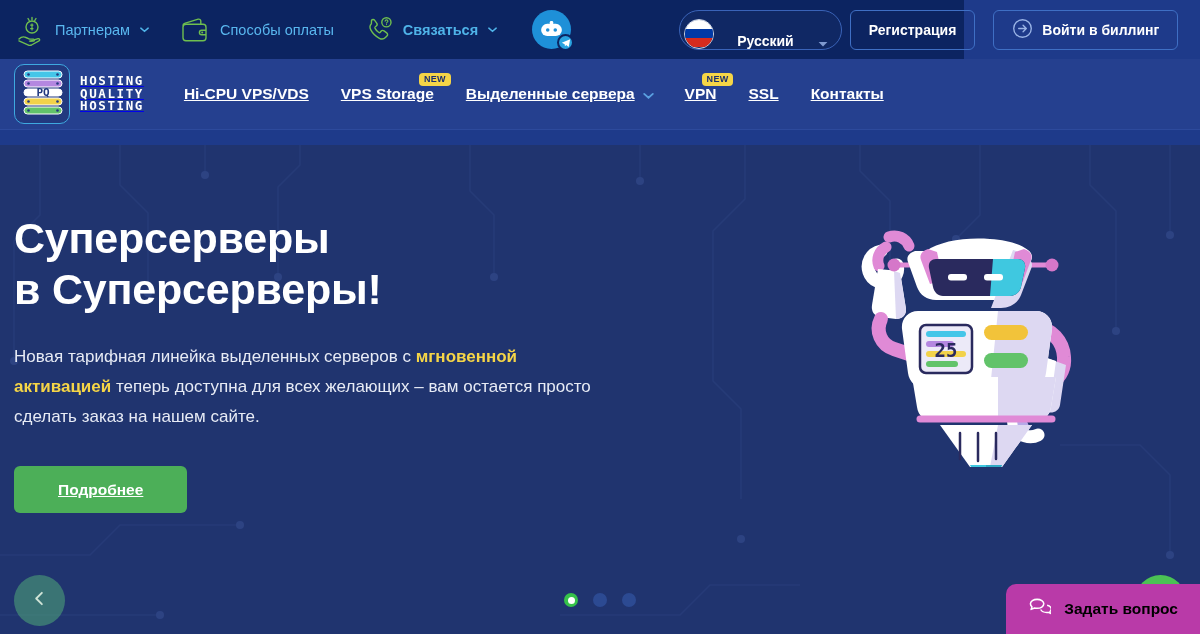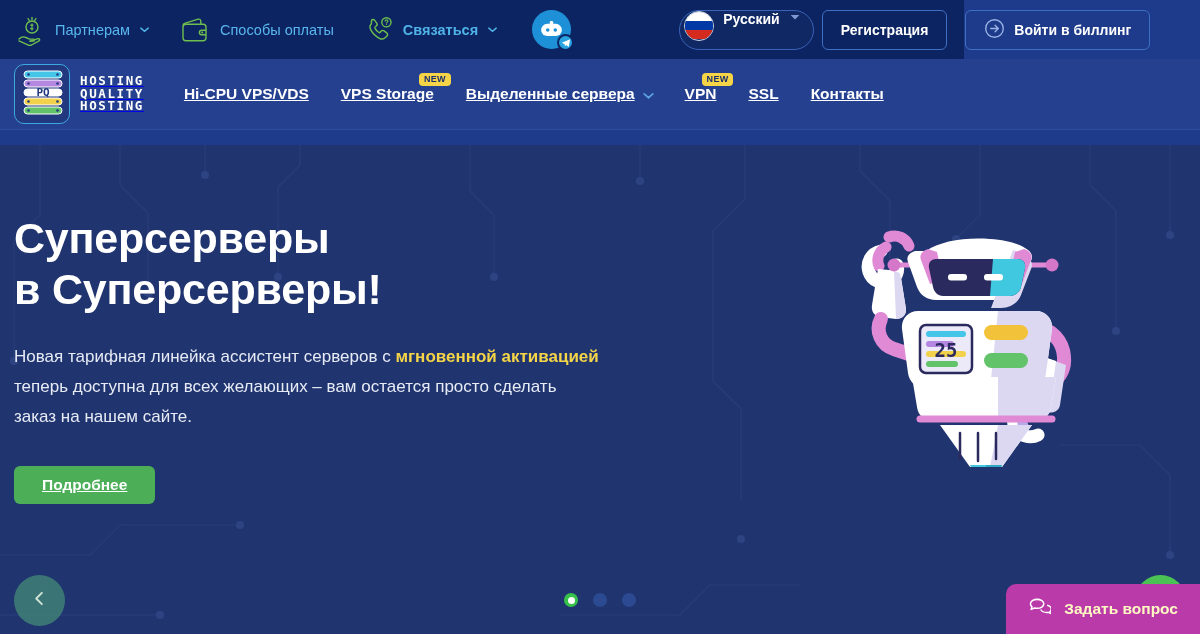--- a/index.html
+++ b/index.html
@@ -36,21 +36,21 @@
     position:absolute; right:-3px; bottom:-2px; width:17px;height:17px;border-radius:50%;
     background:#29a3e0; border:2px solid #0c2461;
     display:flex;align-items:center;justify-content:center;
   }
   .assist-txt{ line-height:1.25; }
   .assist-l1{ font-size:13.5px; color:#ffffff; }
   .assist-l2{ font-size:13.5px; color:#4fb3e8; font-weight:bold; }
 
   
   .lang{
-    display:flex; align-items:flex-start; gap:9px;
+    display:flex; align-items:flex-end; gap:23px;
     height:40px; padding:0 13px 0 4px;
     border:1px solid #3a63b8; border-radius:20px;
     background:rgba(255,255,255,0.02);
   }
   .flag{
     width:30px;height:30px;border-radius:50%;overflow:hidden;flex:0 0 auto;
     border:1px solid #cfd8e8;
   }
   .flag i{ display:block; height:33.33%; }
   .flag .w{background:#ffffff;} .flag .b{background:#0039a6;} .flag .r{background:#d52b1e;}
@@ -106,21 +106,21 @@
     font-size:43px; line-height:1.18; font-weight:bold; color:#ffffff;
     letter-spacing:-0.2px;
   }
   p.hero-sub{
     margin-top:28px; width:585px;
     font-size:17px; line-height:1.76; color:#e7ebf5;
   }
   p.hero-sub b{ color:#f5d547; font-weight:bold; }
   .cta{
     display:inline-flex; align-items:center; justify-content:center;
-    margin-top:34px; height:38px; padding:0 28px;
+    margin-top:34px; height:47px; padding:0 44px;
     background:#4caf58; border-radius:6px;
     color:#ffffff; font-size:15.5px; font-weight:bold;
   }
 
   .mascot{ position:absolute; right:92px; top:62px; width:260px; height:260px; z-index:2; }
 
   
   .car-prev{
     position:absolute; left:14px; bottom:23px; width:51px; height:51px; border-radius:50%;
     background:rgba(80,170,120,.55);
@@ -141,21 +141,21 @@
     display:flex;align-items:center;justify-content:center;
   }
   .dot.active i{ width:7px;height:7px;border-radius:50%;background:#ffffff;display:block; }
 
   
   .chat{
     position:absolute; right:0; bottom:0; z-index:5;
     display:flex; align-items:center; gap:13px;
     height:50px; padding:0 22px 0 22px;
     background:#b93aa8; border-top-left-radius:10px;
-    color:#fef9c3; font-size:15.5px; font-weight:bold; white-space:nowrap;
+    color:#000000; font-size:15.5px; font-weight:bold; white-space:nowrap;
   }
 </style>
 </head>
 <body>
 
 <div class="page">
 
   <div class="topbar">
 
     <div class="tb-item" style="margin-left:16px;">
@@ -360,21 +360,21 @@
           <circle cx="1170" cy="410" r="4"></circle>
       </g>
     </svg>
 
     <div class="hero-inner">
       <h1 class="hero-title">
         <span style="display:block;">Суперсерверы</span>
         <span style="display:block;">в Суперсерверы!</span>
       </h1>
 
-      <p class="hero-sub"><span>Новая тарифная линейка ассистент серверов с </span><b>мгновенной активацией</b><span> теперь доступна для всех желающих – вам остается просто сделать заказ на нашем сайте.</span></p>
+      <p class="hero-sub"><span>Новая тарифная линейка выделенных серверов с </span><b>мгновенной активацией</b><span> теперь доступна для всех желающих – вам остается просто сделать заказ на нашем сайте.</span></p>
 
       <a class="cta" href="#">Подробнее</a>
     </div>
 
     <div class="mascot">
       <svg viewBox="0 0 260 260" width="260" height="260">
 
         <path d="M33 44c-10 2-15 12-12 21 3 9 13 13 21 9 6-3 9-10 7-16" fill="none" stroke="#ffffff" stroke-width="13" stroke-linecap="round"></path>
         <path d="M38 40c-7 4-10 12-7 19" fill="none" stroke="#e08ad6" stroke-width="11" stroke-linecap="round"></path>
         <path d="M41 30c8-3 17 1 20 9" fill="none" stroke="#e08ad6" stroke-width="11" stroke-linecap="round"></path>

